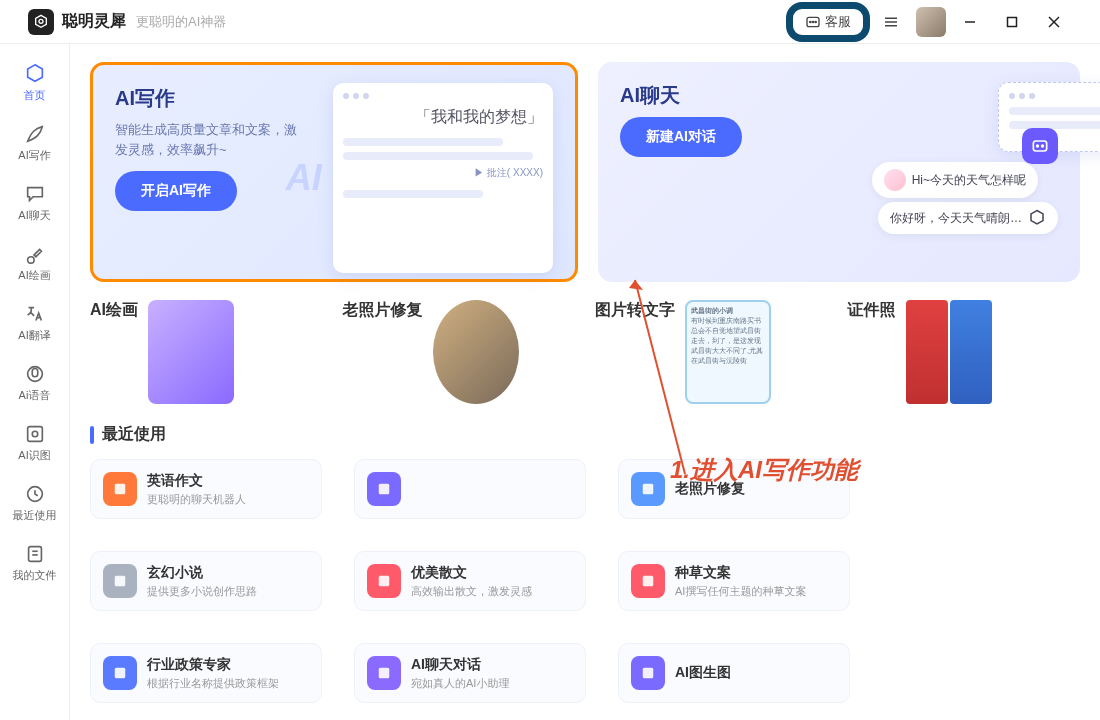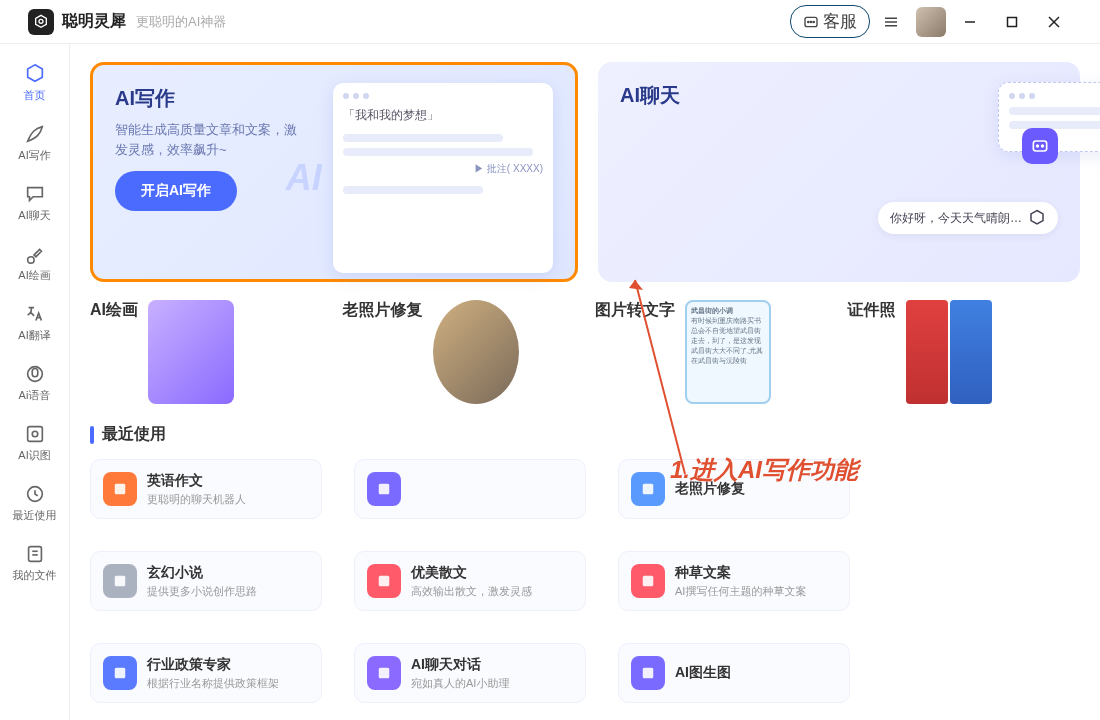--- a/index.html
+++ b/index.html
@@ -3,21 +3,21 @@
 <meta charset="utf-8">
 <style>
 *{margin:0;padding:0;box-sizing:border-box;font-family:-apple-system,"PingFang SC","Microsoft YaHei",sans-serif}
 body{width:1100px;height:720px;background:#fff;overflow:hidden;position:relative}
 .titlebar{height:44px;display:flex;align-items:center;padding:0 28px;border-bottom:1px solid #eee}
 .tb-logo{width:26px;height:26px;border-radius:6px;background:#222;display:flex;align-items:center;justify-content:center;margin-right:8px}
 .tb-logo svg{width:16px;height:16px}
 .tb-title{font-size:16px;font-weight:700;color:#222}
 .tb-sub{font-size:13px;color:#aaa;margin-left:10px}
 .tb-sp{flex:1}
-.tb-cs{display:flex;align-items:center;border:1px solid #0c4a6e;border-radius:16px;padding:4px 12px;font-size:17px;color:#444;cursor:pointer}
+.tb-cs{display:flex;align-items:center;border:7px solid #0c4a6e;border-radius:16px;padding:4px 12px;font-size:13px;color:#444;cursor:pointer}
 .tb-cs svg{width:16px;height:16px;margin-right:4px}
 .tb-menu{width:30px;height:30px;display:flex;align-items:center;justify-content:center;cursor:pointer;margin-left:6px}
 .tb-av{width:30px;height:30px;border-radius:6px;background:linear-gradient(135deg,#d0c0b0,#8a7a6a);margin-left:10px}
 .tb-btn{width:36px;height:30px;display:flex;align-items:center;justify-content:center;cursor:pointer;margin-left:6px}
 .main{display:flex;height:676px}
 .sidebar{width:70px;border-right:1px solid #eee;display:flex;flex-direction:column;align-items:center;padding-top:10px}
 .sb-item{width:60px;height:58px;display:flex;flex-direction:column;align-items:center;justify-content:center;cursor:pointer;border-radius:8px;margin-bottom:2px}
 .sb-item.active{color:#4b6bff}
 .sb-item svg{width:22px;height:22px;margin-bottom:3px}
 .sb-item span{font-size:11px;color:#666}
@@ -28,21 +28,21 @@
 .hero-write{background:linear-gradient(135deg,#e8eeff,#dfe7ff);border:3px solid #ff8a00}
 .hero-chat{background:linear-gradient(135deg,#eef0ff,#e5e8ff)}
 .hero-l{width:44%;display:flex;flex-direction:column}
 .hero-title{font-size:20px;font-weight:700;color:#2a3a8a;margin-bottom:8px}
 .hero-desc{font-size:13px;color:#6a78b0;line-height:1.5;margin-bottom:12px}
 .hero-btn{background:#4b6bff;color:#fff;border:none;border-radius:22px;padding:11px 26px;font-size:14px;font-weight:600;cursor:pointer;width:fit-content}
 .hero-r{flex:1;position:relative}
 .mock-win{position:absolute;right:0;top:-2px;width:220px;height:190px;background:#fff;border-radius:10px;box-shadow:0 4px 16px rgba(80,100,200,0.15);padding:10px}
 .mw-dots{display:flex;gap:4px;margin-bottom:8px}
 .mw-dots i{width:6px;height:6px;border-radius:50%;background:#d0d5f0}
-.mw-title{font-size:12px;color:#556;text-align:left;margin-bottom:10px}
+.mw-title{font-size:16px;color:#556;text-align:right;margin-bottom:10px}
 .mw-line{height:8px;background:#e8ecfa;border-radius:4px;margin-bottom:6px}
 .mw-anno{font-size:10px;color:#8a94c0;text-align:right;margin-bottom:10px}
 .mw-status{display:flex;align-items:center;justify-content:center;gap:6px;background:#f5f7ff;border-radius:16px;padding:6px;font-size:12px;color:#445}
 .ai-mark{position:absolute;left:-22px;top:72px;font-size:36px;font-weight:800;font-style:italic;color:#c8d4ff}
 .chat-r{flex:1;position:relative}
 .chat-bub1{position:absolute;right:20px;top:80px;background:#fff;border-radius:18px;padding:7px 12px;font-size:12px;color:#445;display:flex;align-items:center;box-shadow:0 2px 8px rgba(0,0,0,0.06)}
 .chat-av{width:22px;height:22px;border-radius:50%;background:linear-gradient(135deg,#ffe0f0,#ffc0d0);margin-right:6px}
 .chat-bub2{position:absolute;right:0;top:120px;background:#fff;border-radius:18px;padding:7px 12px;font-size:12px;color:#445;display:flex;align-items:center;box-shadow:0 2px 8px rgba(0,0,0,0.06)}
 .chat-icon{width:36px;height:36px;background:#6b5bff;border-radius:10px;position:absolute;right:0;top:46px;display:flex;align-items:center;justify-content:center}
 .chat-mw{position:absolute;left:185px;top:0;width:220px;height:70px;background:#fff;border-radius:10px;box-shadow:0 4px 16px rgba(80,100,200,0.12);padding:10px;border:1px dashed #c0c8f0}
@@ -201,38 +201,43 @@
             <div class="mw-line" style="width:95%"></div>
             <div class="mw-anno">▶ 批注( XXXX)</div>
             <div class="mw-line" style="width:70%"></div>
             <div style="height:16px"></div>
           </div>
         </div>
       </div>
       <div class="hero hero-chat">
         <div class="hero-l">
           <div class="hero-title">AI聊天</div>
+          <button class="hero-btn">新建AI对话</button>
         </div>
         <div class="chat-r">
           <div class="chat-mw">
             <div class="mw-dots">
                 <i></i>
                 <i></i>
                 <i></i>
               </div>
             <div class="mw-line" style="width:90%;margin-top:6px"></div>
             <div class="mw-line" style="width:60%"></div>
           </div>
           <div class="chat-icon">
               <svg width="20" height="20" viewBox="0 0 24 24" fill="none" stroke="#fff" stroke-width="2">
                 <rect x="4" y="6" width="16" height="12" rx="3"></rect>
                 <circle cx="9" cy="12" r="1" fill="#fff"></circle>
                 <circle cx="15" cy="12" r="1" fill="#fff"></circle>
               </svg>
             </div>
+          <div class="chat-bub1">
+              <div class="chat-av"></div>
+              <span>Hi~今天的天气怎样呢</span>
+            </div>
           <div class="chat-bub2">
               <span>你好呀，今天天气晴朗…</span>
               <svg width="18" height="18" viewBox="0 0 24 24" fill="none" stroke="#445" stroke-width="2" style="margin-left:6px">
                 <path d="M12 2l8 4.5v9L12 20l-8-4.5v-9z"></path>
               </svg>
             </div>
         </div>
       </div>
     </div>
 

